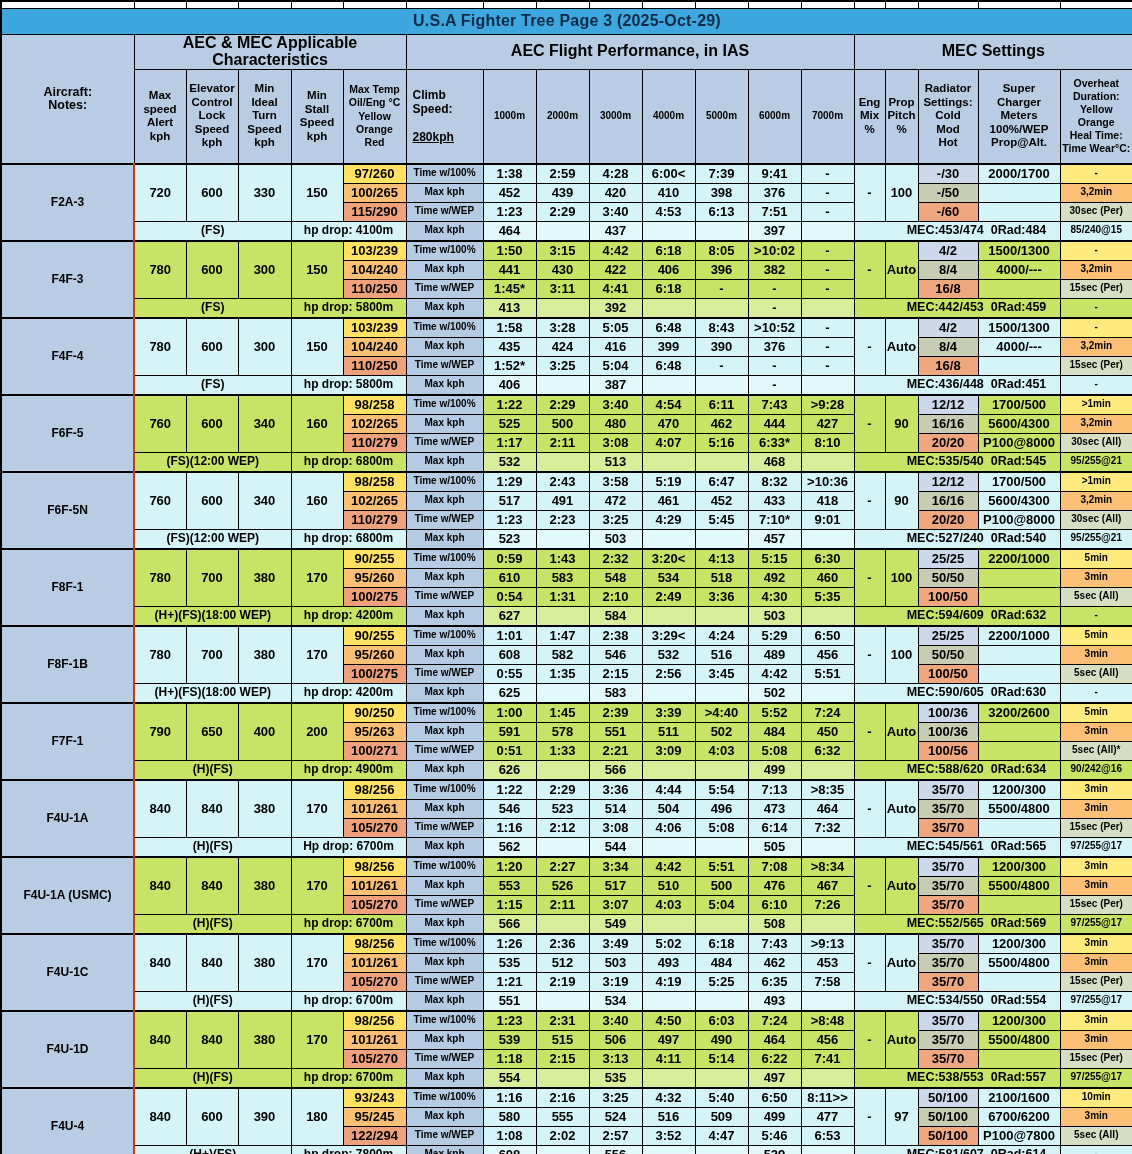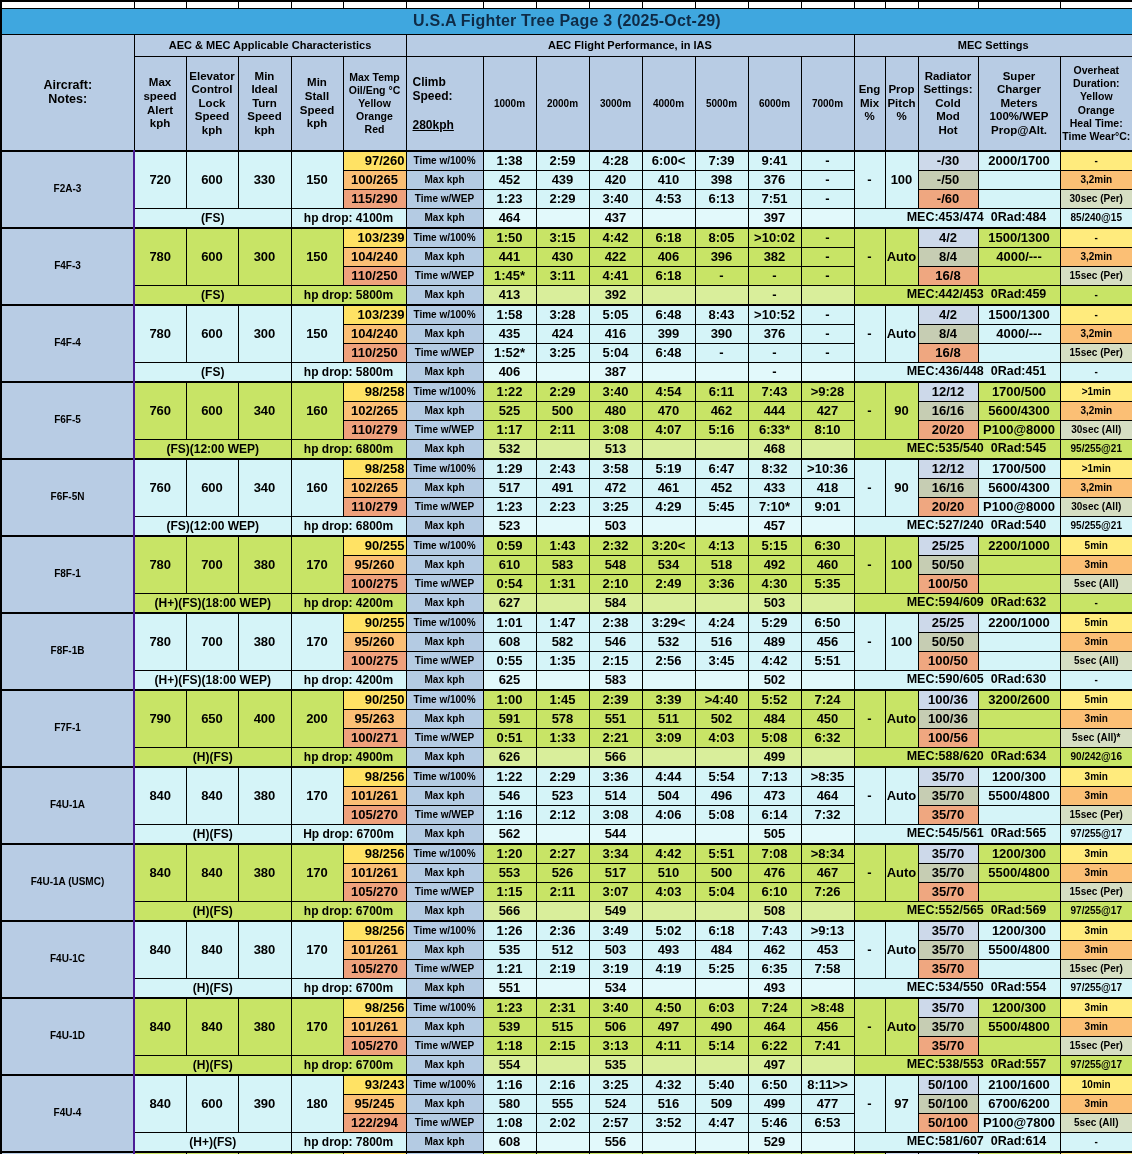--- a/index.html
+++ b/index.html
@@ -13,34 +13,34 @@
   }
   html,body{margin:0;padding:0;background:#fff;}
   body{font-family:"Liberation Sans",sans-serif;font-weight:700;color:#000;}
   table{border-collapse:collapse;table-layout:fixed;width:1132px;border:2px solid #000;}
   td{border:1px solid #000;padding:0 1px;text-align:center;vertical-align:middle;height:18px;
      font-size:13px;line-height:1.05;overflow:hidden;}
   tr.strip td{height:6px;background:#fff;}
   td.sgreen{background:var(--strip-green);}
   td.sgreenhalf{background:linear-gradient(90deg,var(--strip-green) 45%,#fff 45%);}
   td.title{background:var(--title-bg);color:#0f2b46;font-size:16px;height:25px;letter-spacing:.2px;}
-  td.section{background:var(--steel);font-size:11px;height:21px;}
+  td.section{background:var(--steel);font-size:16px;height:21px;}
   td.achead{background:var(--steel);font-size:12.5px;white-space:pre-line;}
   tr.colheads td{background:var(--steel);white-space:pre-line;height:93px;font-size:11.5px;line-height:1.18;}
   tr.colheads td.h-alt{font-size:10px;}
   tr.colheads td.h-small{font-size:10.5px;line-height:1.25;}
   tr.colheads td.h-climb{text-align:left;padding-left:6px;font-size:12px;}
   .h-climb span{display:block;}
   .h-climb .uline{text-decoration:underline;}
   tr.block-start td{border-top:2px solid #000;}
-  td.ac{background:var(--steel);font-size:10px;border-right:2px solid #4c1d95;}
+  td.ac{background:var(--steel);font-size:12px;border-right:2px solid #c2410c;}
   td.cyan{background:var(--cyan);} td.green{background:var(--green);}
   td.cyanl{background:var(--cyanl);} td.greenl{background:var(--greenl);}
   td.lbl{background:var(--steel2);font-size:10px;}
-  td.temp1{background:var(--temp1);text-align:right;} td.temp2{background:var(--temp2);} td.temp3{background:var(--temp3);}
+  td.temp1{background:var(--temp1);} td.temp2{background:var(--temp2);} td.temp3{background:var(--temp3);}
   td.rad1{background:var(--rad1);} td.rad2{background:var(--rad2);} td.rad3{background:var(--rad3);}
   td.oh1{background:var(--oh1);} td.oh2{background:var(--oh2);} td.oh3{background:var(--oh3);}
   td.ohtext{font-size:10px;}
   td.notes{font-size:12px;}
   td.mec{font-size:12.5px;white-space:pre;padding-left:40px;}
   td.small{font-size:10px;}
   td.val{font-size:13px;}
 </style>
 </head>
 <body>

